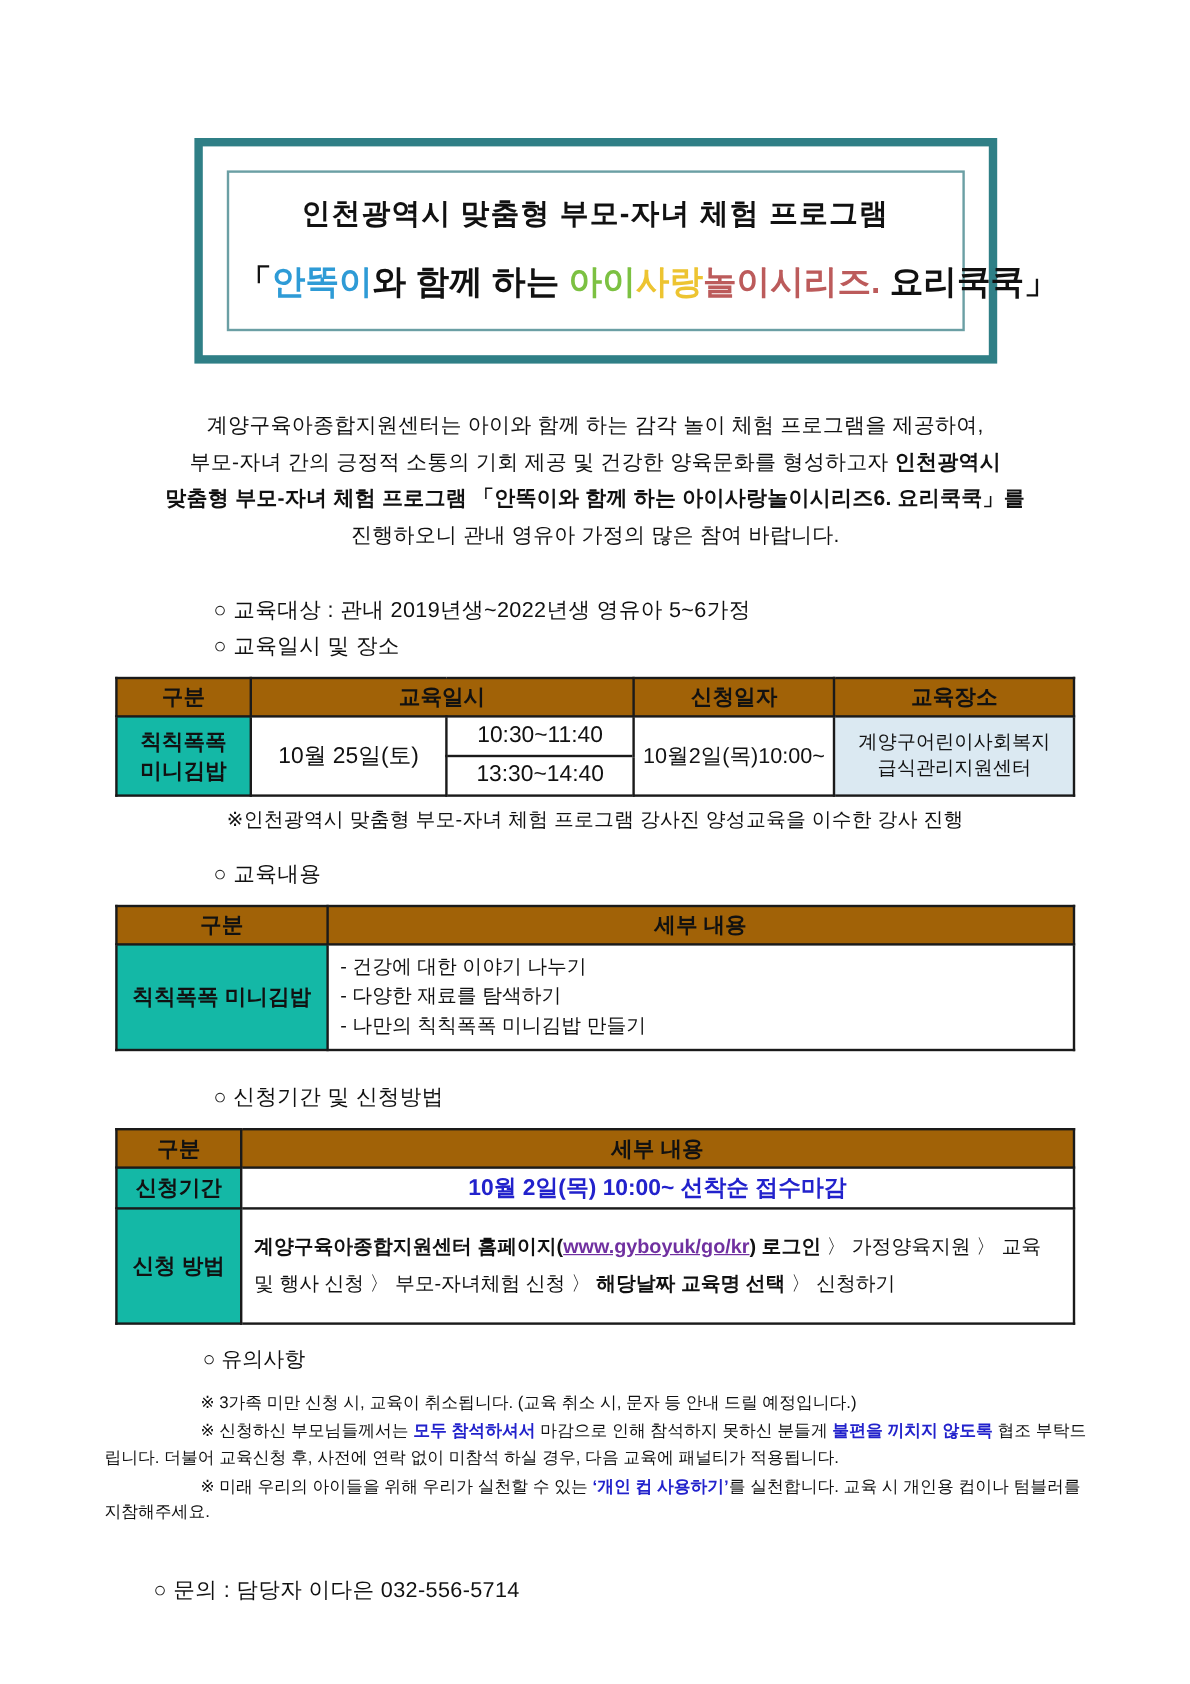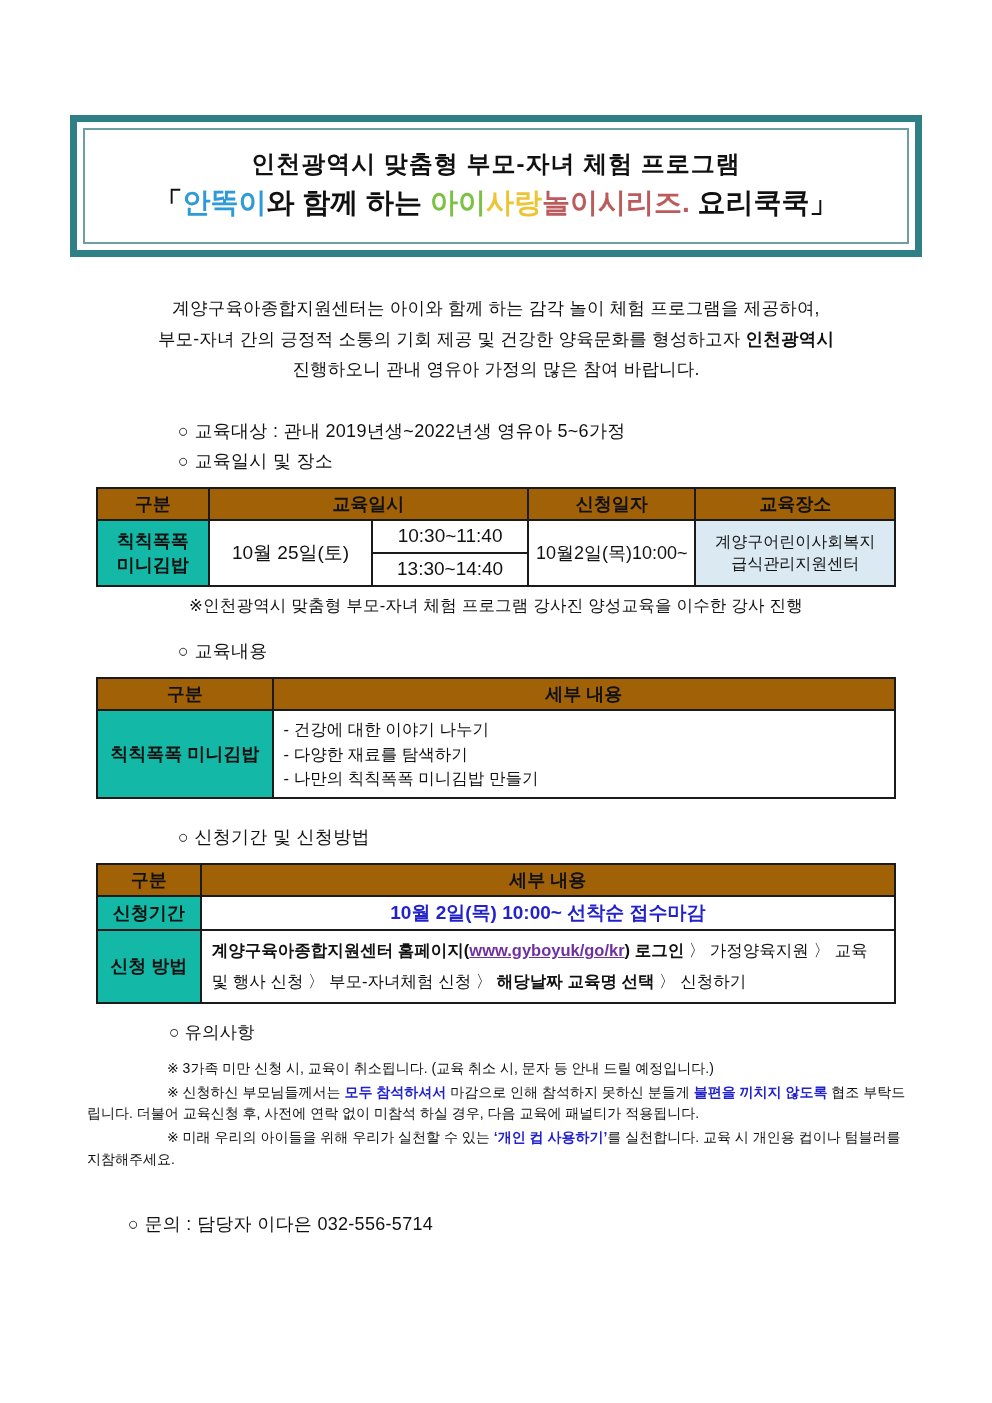--- a/index.html
+++ b/index.html
@@ -9,34 +9,34 @@
     height:1403px;
     margin:0 auto;
     background:#ffffff;
     font-family:"Liberation Sans","DejaVu Sans",sans-serif;
     color:#111;
     overflow:hidden;
   }
 
   
   .title-box{
-    width:852px;
+    width:669px;
     margin:115px auto 0 auto;
     border:7px solid #2f7f86;
     background:#fff;
-    padding:6px;
+    padding:20px;
     box-sizing:border-box;
   }
   .title-inner{
     border:2px solid #6b9fa4;
     padding:18px 8px 20px 8px;
     text-align:center;
   }
   .title-l1{font-size:24px;font-weight:bold;letter-spacing:1px;}
-  .title-l2{font-size:28px;font-weight:bold;margin-top:4px;white-space:nowrap;}
+  .title-l2{font-size:28px;font-weight:bold;margin-top:22px;white-space:nowrap;}
   .title-l3{font-size:26px;font-weight:bold;margin-top:12px;letter-spacing:2px;}
   .c-blue{color:#2e9bd6;}
   .c-green{color:#7cc142;}
   .c-gold{color:#edc431;}
   .c-red{color:#bc5b5b;}
 
   
   .intro{
     margin:36px auto 0 auto;
     width:830px;
@@ -104,21 +104,21 @@
   }
   .t3 .period-value{
     color:#2222cc;
     font-weight:bold;
     font-size:19px;
   }
   .t3 .method{
     text-align:left;
     font-size:16.5px;
     line-height:1.9;
-    padding:4px 10px;
+    padding:16px 10px;
   }
   .t3 .method b{font-weight:bold;}
   .link{
     color:#7030a0;
     text-decoration:underline;
     font-weight:bold;
   }
 
   
   .notes{width:830px;margin:10px auto 0 auto;}
@@ -145,20 +145,21 @@
   <div class="title-box">
     <div class="title-inner">
       <div class="title-l1">인천광역시 맞춤형 부모-자녀 체험 프로그램</div>
       <div class="title-l2"><span>「</span><span class="c-blue">안똑이</span><span>와 함께 하는 </span><span class="c-green">아이</span><span class="c-gold">사랑</span><span class="c-red">놀이시리즈.</span><span> 요리쿡쿡」</span></div>
     </div>
   </div>
 
   <div class="intro">
     <div><span>계양구육아종합지원센터는 아이와 함께 하는 감각 놀이 체험 프로그램을 제공하여,</span></div>
     <div><span>부모-자녀 간의 긍정적 소통의 기회 제공 및 건강한 양육문화를 형성하고자 </span><b>인천광역시</b></div>
+    <div><b>맞춤형 부모-자녀 체험 프로그램 「안똑이와 함께 하는 아이사랑놀이시리즈6. 요리쿡쿡」를</b></div>
     <div><span>진행하오니 관내 영유아 가정의 많은 참여 바랍니다.</span></div>
   </div>
 
   <div class="bullet first">○ 교육대상 : 관내 2019년생~2022년생 영유아 5~6가정</div>
   <div class="bullet">○ 교육일시 및 장소</div>
 
   <table class="t1">
     <colgroup>
       <col style="width:14%">
         <col style="width:20.5%">

